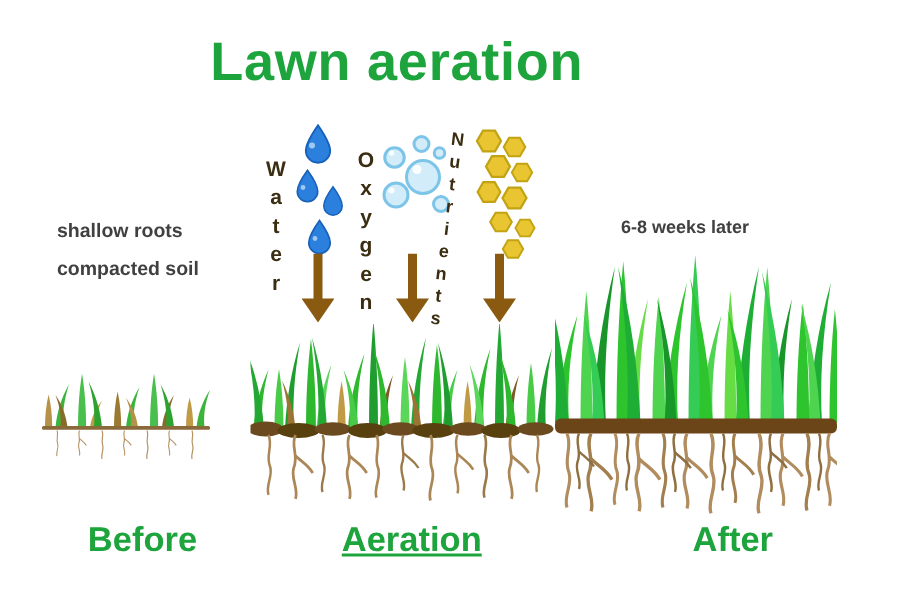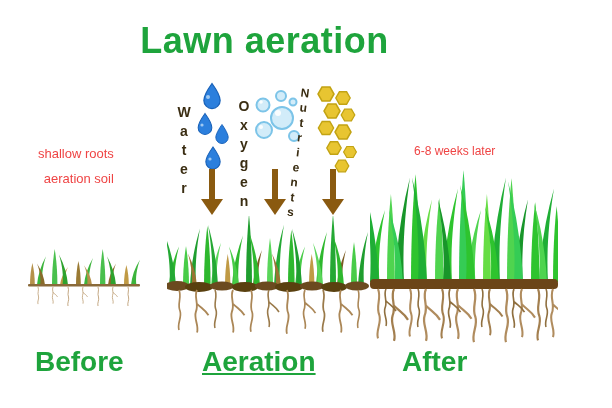--- a/index.html
+++ b/index.html
@@ -5,37 +5,37 @@
   html,body{margin:0;padding:0;background:#fff;}
   .stage{
     position:relative;width:612px;height:408px;background:#ffffff;
     overflow:hidden;font-family:"Liberation Sans",sans-serif;
   }
   .title{
     position:absolute;left:0;top:20px;width:529px;text-align:center;
     font-size:36px;font-weight:bold;color:#1ea43c;letter-spacing:.5px;
   }
   .caption{
-    position:absolute;font-size:13px;font-weight:normal;color:#ef4444;line-height:25px;text-align:right;
+    position:absolute;font-size:13px;font-weight:bold;color:#404040;line-height:25px;
   }
   .caption-before{left:38px;top:141px;}
   .caption-after{left:414px;top:139px;font-size:12px;}
   .vword{
     position:absolute;writing-mode:vertical-rl;text-orientation:upright;
     font-weight:bold;color:#3a2d12;font-size:14px;letter-spacing:3px;white-space:nowrap;
   }
   .vword-water{left:176px;top:104px;}
   .vword-oxygen{left:236px;top:98px;}
   .vword-nutrients{left:299px;top:86px;font-size:12px;letter-spacing:1px;transform:rotate(7deg);transform-origin:top center;}
   .bottom-label{
-    position:absolute;top:346px;font-size:28px;font-weight:bold;color:#1ea43c;
+    position:absolute;top:346px;font-size:23px;font-weight:bold;color:#1ea43c;text-align:center;
   }
   .label-before{left:35px;width:120px;}
   .label-aeration{left:202px;width:145px;text-decoration:underline;}
-  .label-after{left:402px;width:125px;}
+  .label-after{left:426px;width:125px;}
   .abs{position:absolute;}
 </style>
 </head>
 <body>
 
 <div class="stage">
 
   <svg width="0" height="0" style="position:absolute" aria-hidden="true">
     <defs>
       <path id="bladeR" d="M0,0 C1,-12 4,-24 10,-36 C6,-22 5,-10 6,0 Z"></path>
@@ -46,21 +46,21 @@
       <path id="drop" d="M0,-10 C0,-10 -6.5,-1 -6.5,3.5 A6.5,6.5 0 0 0 6.5,3.5 C6.5,-1 0,-10 0,-10 Z"></path>
       <path id="hex" d="M8,0 L4,6.9 L-4,6.9 L-8,0 L-4,-6.9 L4,-6.9 Z"></path>
     </defs>
   </svg>
 
   <div class="title">Lawn aeration</div>
 
   <div>
     <div class="caption caption-before">
       <div>shallow roots</div>
-      <div>aeration soil</div>
+      <div>compacted soil</div>
     </div>
 
     <svg class="abs" style="left:26px;top:240px" width="120" height="80" viewBox="0 0 120 80">
       <use href="#bladeS" transform="translate(4,45) scale(0.8,0.55)" fill="#b5914a"></use>
       <use href="#bladeR" transform="translate(11,45) scale(0.9,0.8)" fill="#3cb43c"></use>
       <use href="#bladeL" transform="translate(19,45) scale(0.8,0.6)" fill="#8a6a2a"></use>
       <use href="#bladeS" transform="translate(26,45) scale(0.9,0.9)" fill="#49c04d"></use>
       <use href="#bladeR" transform="translate(34,45) scale(0.8,0.5)" fill="#c09a45"></use>
       <use href="#bladeL" transform="translate(42,45) scale(0.9,0.85)" fill="#2ea22e"></use>
       <use href="#bladeS" transform="translate(50,45) scale(0.8,0.6)" fill="#9a7a33"></use>

